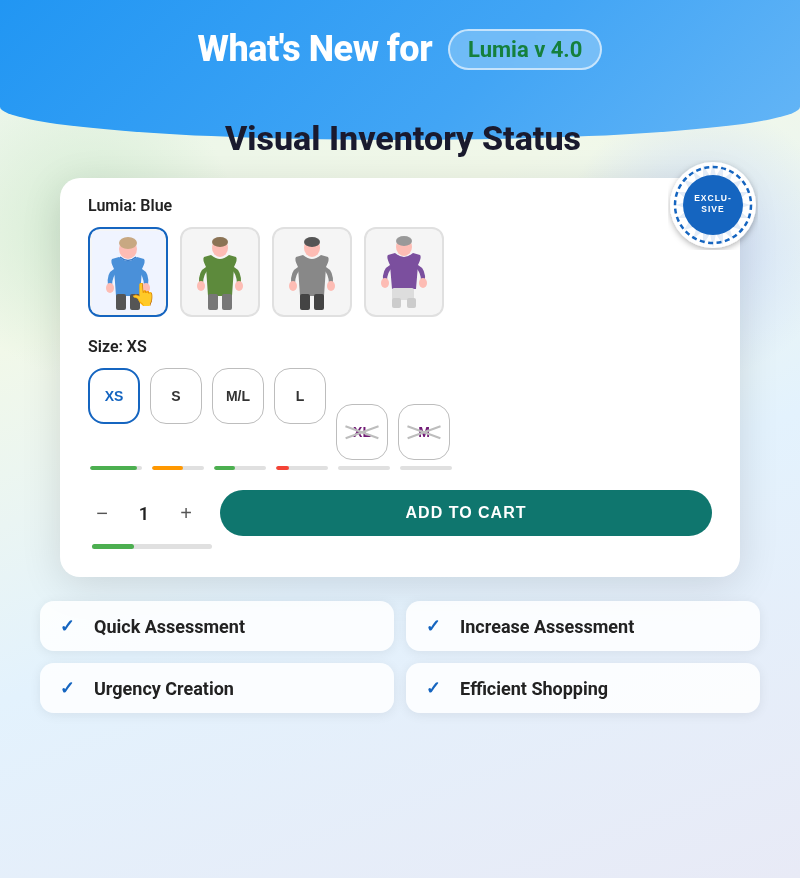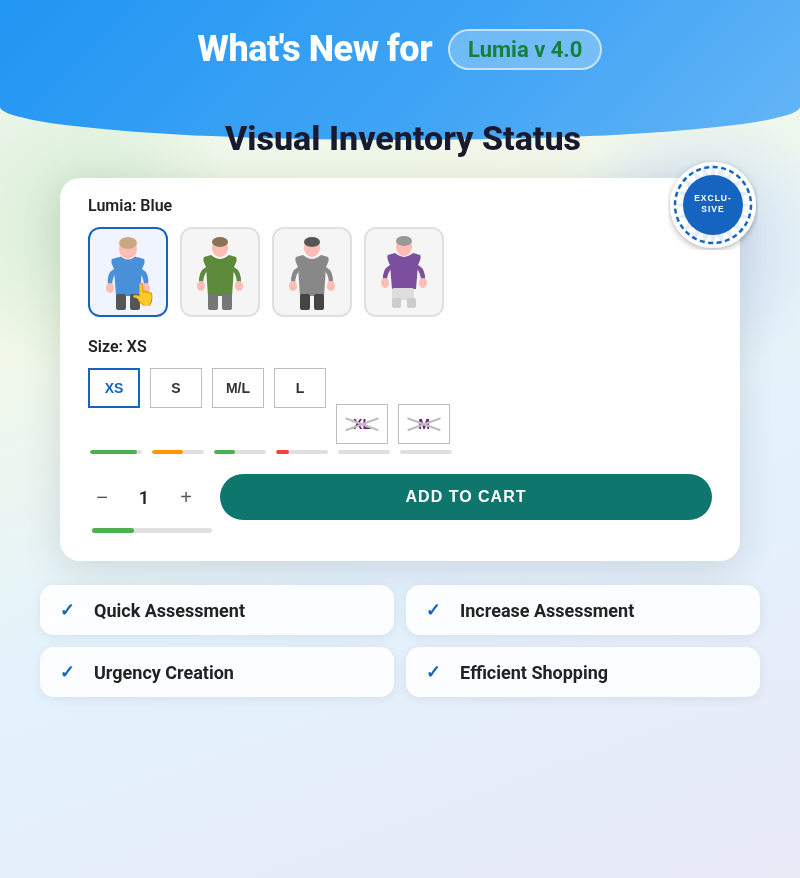--- a/index.html
+++ b/index.html
@@ -144,22 +144,22 @@
     }
 
     
     .size-buttons {
       display: flex;
       gap: 10px;
       margin-bottom: 6px;
     }
     .size-btn {
       width: 52px;
-      height: 40px;
-      border-radius: 0;
+      height: 56px;
+      border-radius: 16px;
       border: 1.5px solid #bdbdbd;
       background: #fff;
       font-size: 14px;
       font-weight: 600;
       color: #333;
       cursor: pointer;
       display: flex;
       align-items: center;
       justify-content: center;
       position: relative;

